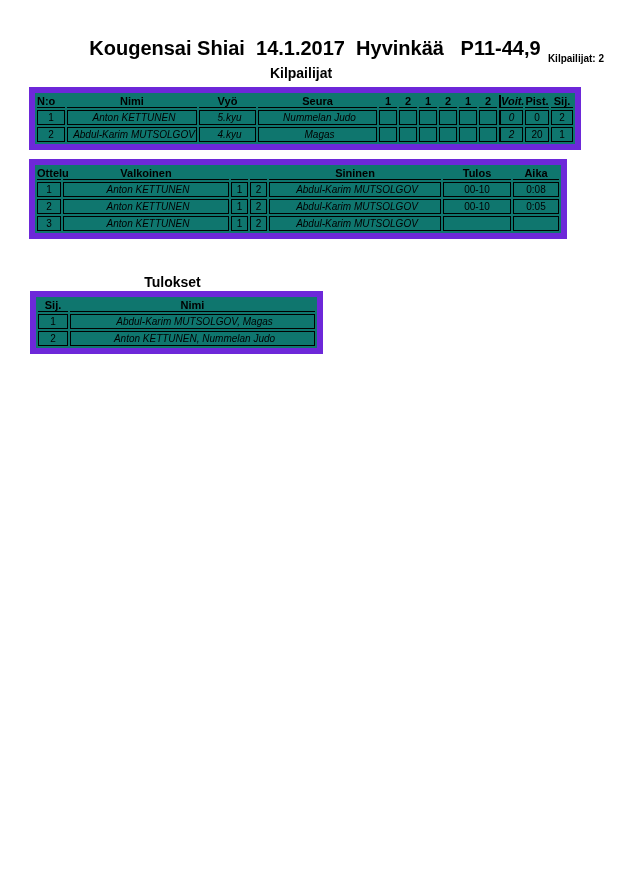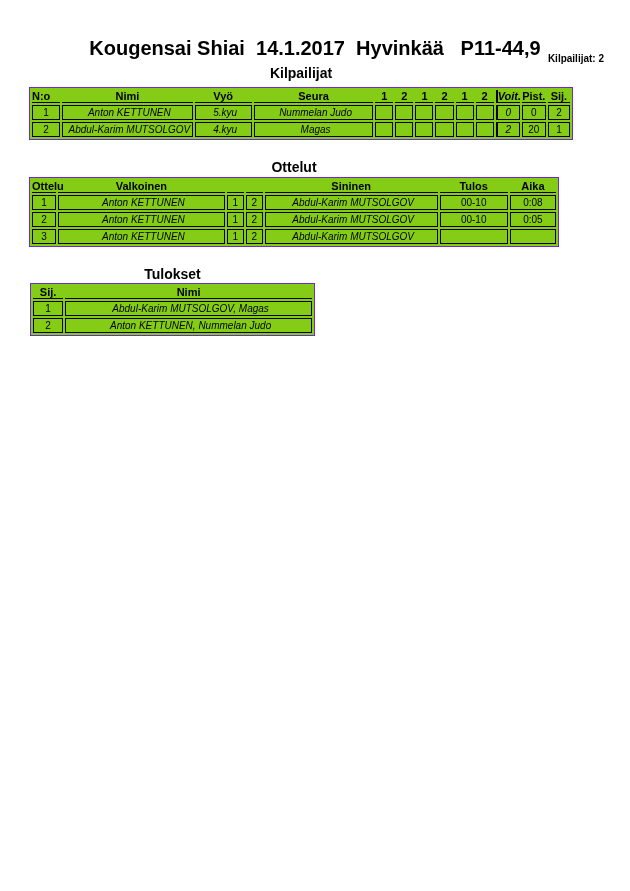--- a/index.html
+++ b/index.html
@@ -17,36 +17,36 @@
     white-space: pre; letter-spacing: 0; margin-top: 13px;
   }
   .competitor-count {
     position: absolute; top: 53px; right: 26px;
     font-size: 10px; font-weight: bold; white-space: pre;
   }
 
   .sec { position: absolute; }
   .sec-kilpailijat { top: 65px; left: 29px; width: 544px; }
   .sec-ottelut     { top: 159px; left: 29px; width: 530px; }
-  .sec-tulokset    { top: 266px; left: 30px; width: 285px; }
+  .sec-tulokset    { top: 274px; left: 30px; width: 285px; }
 
   .sec-heading {
     text-align: center; font-size: 14px; font-weight: bold;
     height: 16px; line-height: 16px;
   }
   .sec-kilpailijat .sec-heading { margin-bottom: 6px; }
   .sec-ottelut .sec-heading     { margin-bottom: 2px; }
   .sec-tulokset .sec-heading    { margin-bottom: 1px; }
 
   table.res {
     border-collapse: separate;
     border-spacing: 2px;
-    border: 1px solid #6d28d9;
+    border: 6px solid #6d28d9;
     table-layout: fixed;
-    background: #84cc16;
+    background: #0f766e;
   }
   .t-kilpailijat { width: 544px; }
   .t-ottelut     { width: 530px; }
   .t-tulokset    { width: 285px; }
 
   table.res th, table.res td { box-sizing: border-box; vertical-align: middle; overflow: hidden; }
 
   table.res th {
     border: none; border-bottom: 1px solid #000000;
     font-size: 11px; font-weight: bold;
@@ -142,21 +142,20 @@
           <td class="score"></td>
           <td class="num vsep">2</td>
           <td class="num">20</td>
           <td class="num">1</td>
         </tr>
       </tbody>
     </table>
   </div>
 
   <div class="sec sec-ottelut">
-    <div class="sec-heading">Ottelut</div>
     <table class="res t-ottelut">
       <colgroup>
         <col style="width:24px">
           <col style="width:166px">
           <col style="width:17px">
           <col style="width:17px">
         <col style="width:172px">
           <col style="width:68px">
           <col style="width:46px">
       </colgroup>

